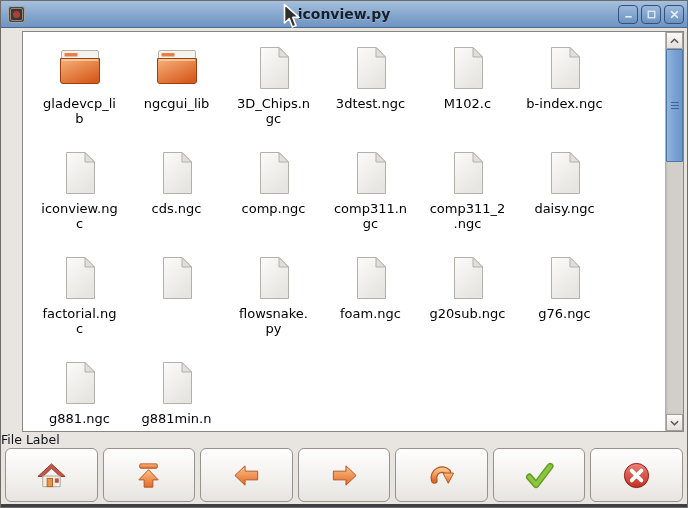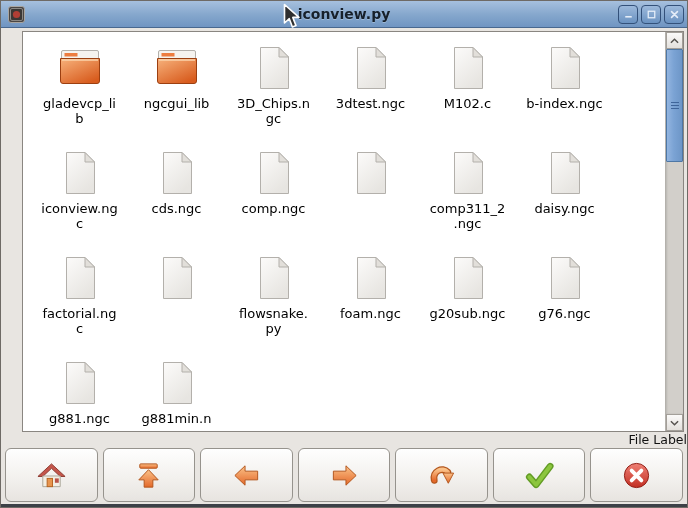--- a/index.html
+++ b/index.html
@@ -36,21 +36,21 @@
     border:1px solid #a39f99;box-sizing:border-box;display:flex;align-items:center;justify-content:center;padding:0;}
   .scroll-btn svg{width:9px;height:6px;}
   .scroll-track{flex:1 1 auto;position:relative;background:#d2cfca;
     box-shadow:inset 1px 0 2px rgba(0,0,0,.12);}
   .scroll-thumb{position:absolute;top:0;left:0;right:0;height:113px;border-radius:1px;
     border:1px solid #4e77a5;box-sizing:border-box;
     background:linear-gradient(to right,#93b5e0,#7ba3d4 45%,#6d96c7);
     display:flex;flex-direction:column;align-items:center;justify-content:center;gap:2px;}
   .grip{width:8px;height:1px;background:#3f659a;}
   
-  .file-label-row{flex:0 0 14px;height:14px;display:flex;align-items:center;justify-content:flex-end;
+  .file-label-row{flex:0 0 14px;height:14px;display:flex;align-items:center;justify-content:flex-start;
     font-size:12.5px;color:#111;}
   
   .toolbar{flex:0 0 58px;display:flex;gap:5px;padding:2px 4px 2px 4px;box-sizing:border-box;}
   .tool-btn{flex:1 1 0;border:1px solid #96938d;border-radius:6px;
     background:linear-gradient(#fefefe,#f3f1ee 55%,#e7e4e0);
     box-shadow:0 1px 0 rgba(255,255,255,.8) inset;
     display:flex;align-items:center;justify-content:center;padding:0;}
   .tool-btn svg{width:31px;height:31px;}
   .bottom-edge{flex:0 0 3px;background:#3c4046;}
   
@@ -247,20 +247,21 @@
     <svg class="item-icon">
               <use href="#sym-file" xlink:href="#sym-file"></use>
             </svg>
     <div class="icon-label">comp.ngc</div>
   </div>
 
   <div class="icon-item">
     <svg class="item-icon">
               <use href="#sym-file" xlink:href="#sym-file"></use>
             </svg>
+    <div class="icon-label">comp311.ngc</div>
   </div>
 
   <div class="icon-item">
     <svg class="item-icon">
               <use href="#sym-file" xlink:href="#sym-file"></use>
             </svg>
     <div class="icon-label">comp311_2.ngc</div>
   </div>
 
 

